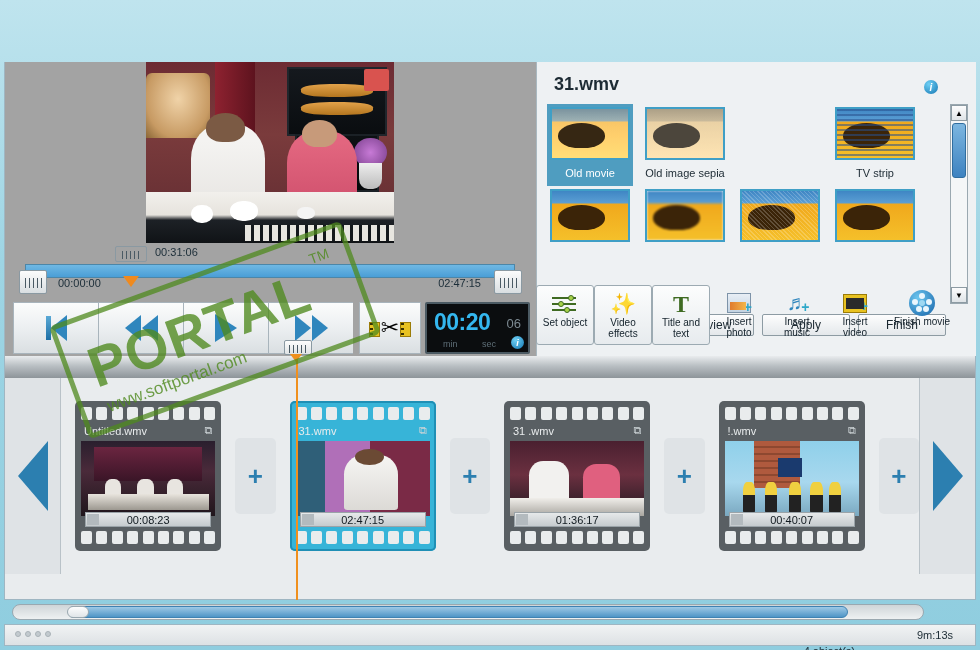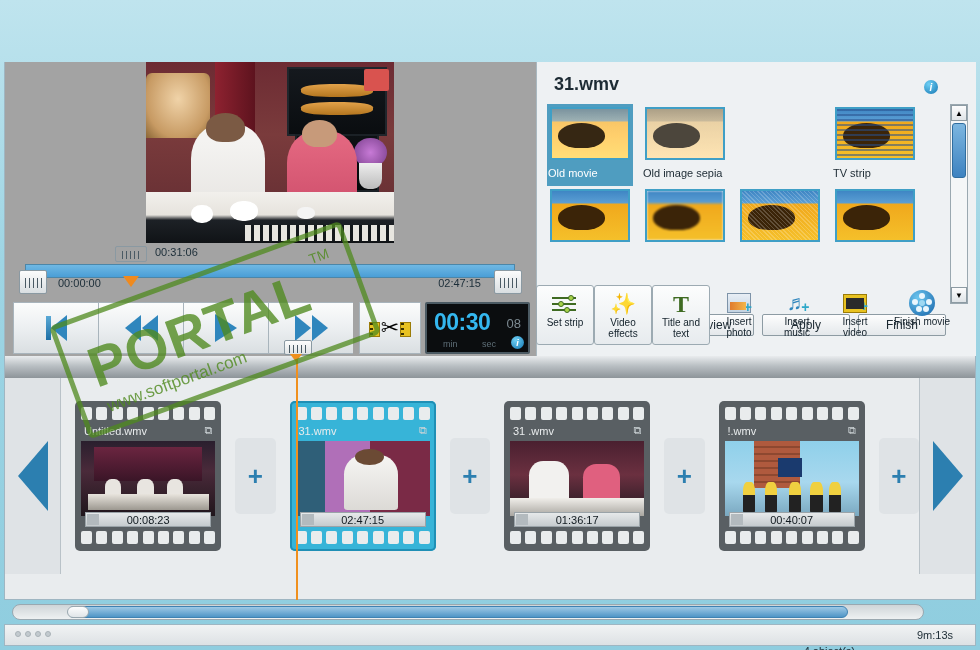--- a/index.html
+++ b/index.html
@@ -212,21 +212,21 @@
   .sun::after { content:""; position:absolute; left:8%; top:28%; width:62%; height:52%;
      background:#3b2408; border-radius:50% 50% 45% 45%;}
   .sun.gray { filter:grayscale(1); }
   .sun.sepia { filter:sepia(.95) contrast(.8) brightness(1.12); }
   .sun.old { filter:sepia(.55) contrast(1.05) brightness(1.04); }
   .sun.strip::before { content:""; position:absolute; inset:0; z-index:2;
      background:repeating-linear-gradient(180deg, rgba(40,80,140,.55) 0 2px, transparent 2px 5px);}
   .sun.noise::before { content:""; position:absolute; inset:0; z-index:2;
      background:repeating-linear-gradient(45deg, rgba(255,255,255,.20) 0 1px, transparent 1px 3px);}
   .sun.blur { filter: blur(1.1px); }
-  .fx-label { font-size:11px; color:#1c2a33; text-align:left; padding:4px 1px 7px; }
+  .fx-label { font-size:11px; color:#1c2a33; text-align:center; padding:4px 1px 7px; }
   .fx-cell.sel .fx-label { color:#fff; }
   .fx-sb {
     position:absolute; right:8px; top:42px; width:18px; height:200px;
     background:#f4f6f7; border:1px solid #9aa8b0;
   }
   .fx-sb-btn { width:16px; height:16px; background:linear-gradient(180deg,#fcfcfc,#dfe4e7);
      border:1px solid #8d9ba3; display:flex; align-items:center; justify-content:center; font-size:8px;}
   .fx-sb-btn.bot { position:absolute; bottom:0; }
   .fx-sb-thumb { position:absolute; left:1px; top:18px; width:14px; height:55px;
      background:linear-gradient(180deg,#7cb6e0,#3d82c0); border:1px solid #2f6d9f; border-radius:3px;}
@@ -430,22 +430,22 @@
           </span>
         </div>
         <div class="tbtn cut">
           <span class="scissors">
             <span class="filmchip"></span>✂<span class="filmchip"></span>
           </span>
         </div>
       </div>
 
       <div class="lcd">
-        <div class="lcd-main">00:30</div>
-        <div class="lcd-frames">08</div>
+        <div class="lcd-main">00:20</div>
+        <div class="lcd-frames">06</div>
         <div class="lcd-l1">min</div>
         <div class="lcd-l2">sec</div>
         <div class="lcd-info">i</div>
       </div>
     </div>
 
     <div class="fx-pane">
       <div class="fx-title">31.wmv</div>
       <div class="fx-info">i</div>
       <div class="fx-grid" id="fx-grid">
@@ -510,21 +510,21 @@
       <span class="iwrap">
           <span class="ic-sliders">
         <i></i>
             <i></i>
             <i></i>
             <b></b>
             <b></b>
             <b></b>
           </span>
         </span>
-      <span>Set strip</span>
+      <span>Set object</span>
     </div>
     <div class="tool framed">
       <span class="iwrap">
           <span class="ic-wand gl">✨</span>
         </span>
       <span style="white-space:pre-line">Video
 effects</span>
     </div>
     <div class="tool framed">
       <span class="iwrap">

